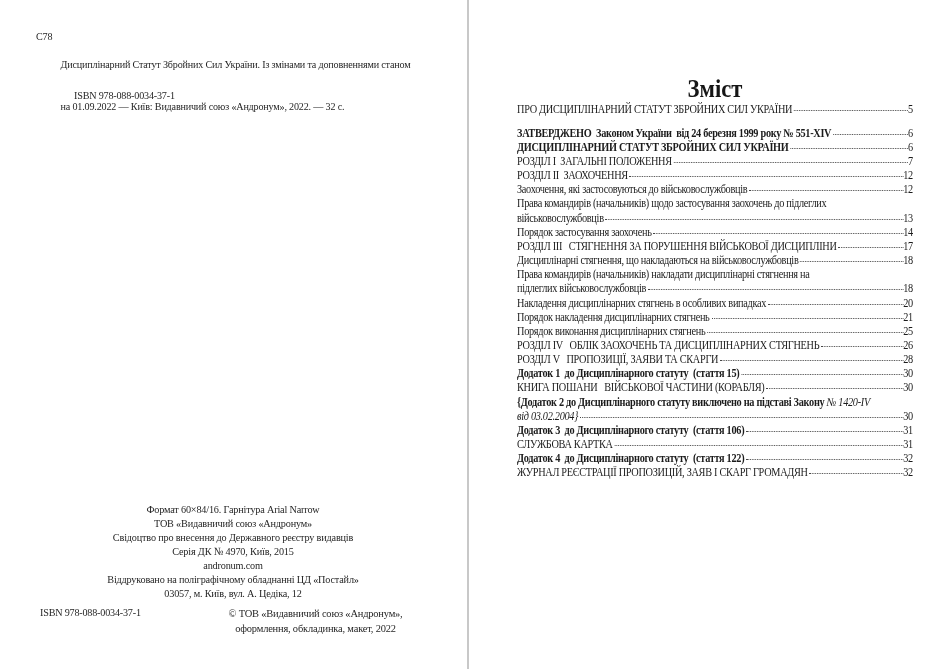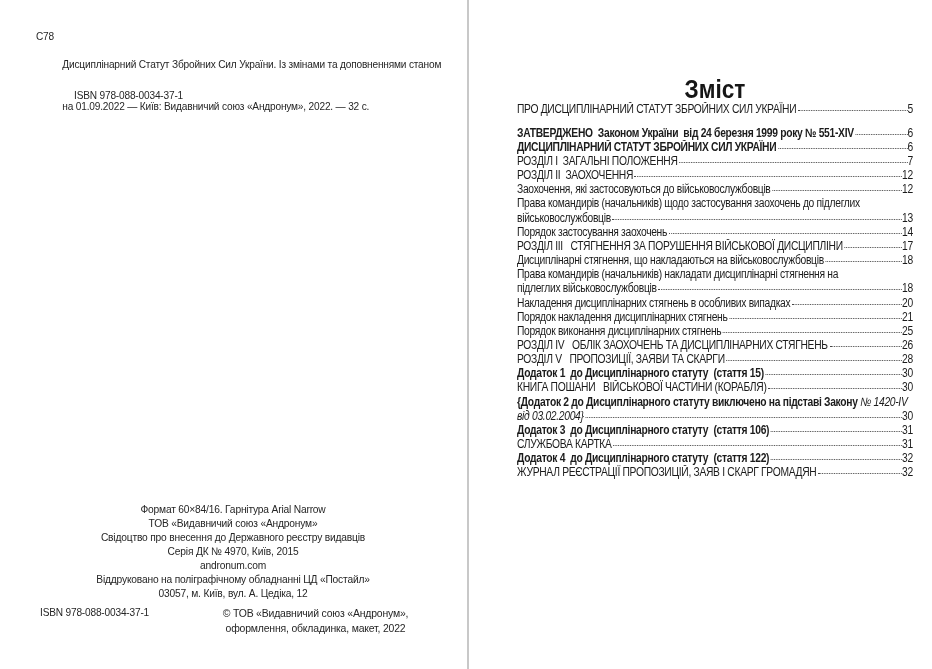--- a/index.html
+++ b/index.html
@@ -1,18 +1,18 @@
 <!DOCTYPE html>
 <html><head>
 <meta charset="utf-8">
 <style>
   html,body{margin:0;padding:0;background:#e8e8e8;}
   .canvas{
     position:relative;width:932px;height:669px;background:#ffffff;
-    font-family:Liberation Sans, sans-serif;
+    font-family:Liberation Serif, serif;
     color:#1d1d1d;overflow:hidden;margin:0 auto;
   }
   .page{position:absolute;inset:0;}
   .divider{position:absolute;left:467px;top:0;bottom:0;width:2px;background:#c8c8c8;}
 
   
   .biblio{
     position:absolute;left:36px;top:29px;display:flex;
     font-size:11px;line-height:14px;letter-spacing:-0.2px;color:#262626;
     transform:scaleX(0.92);transform-origin:0 0;white-space:pre;

